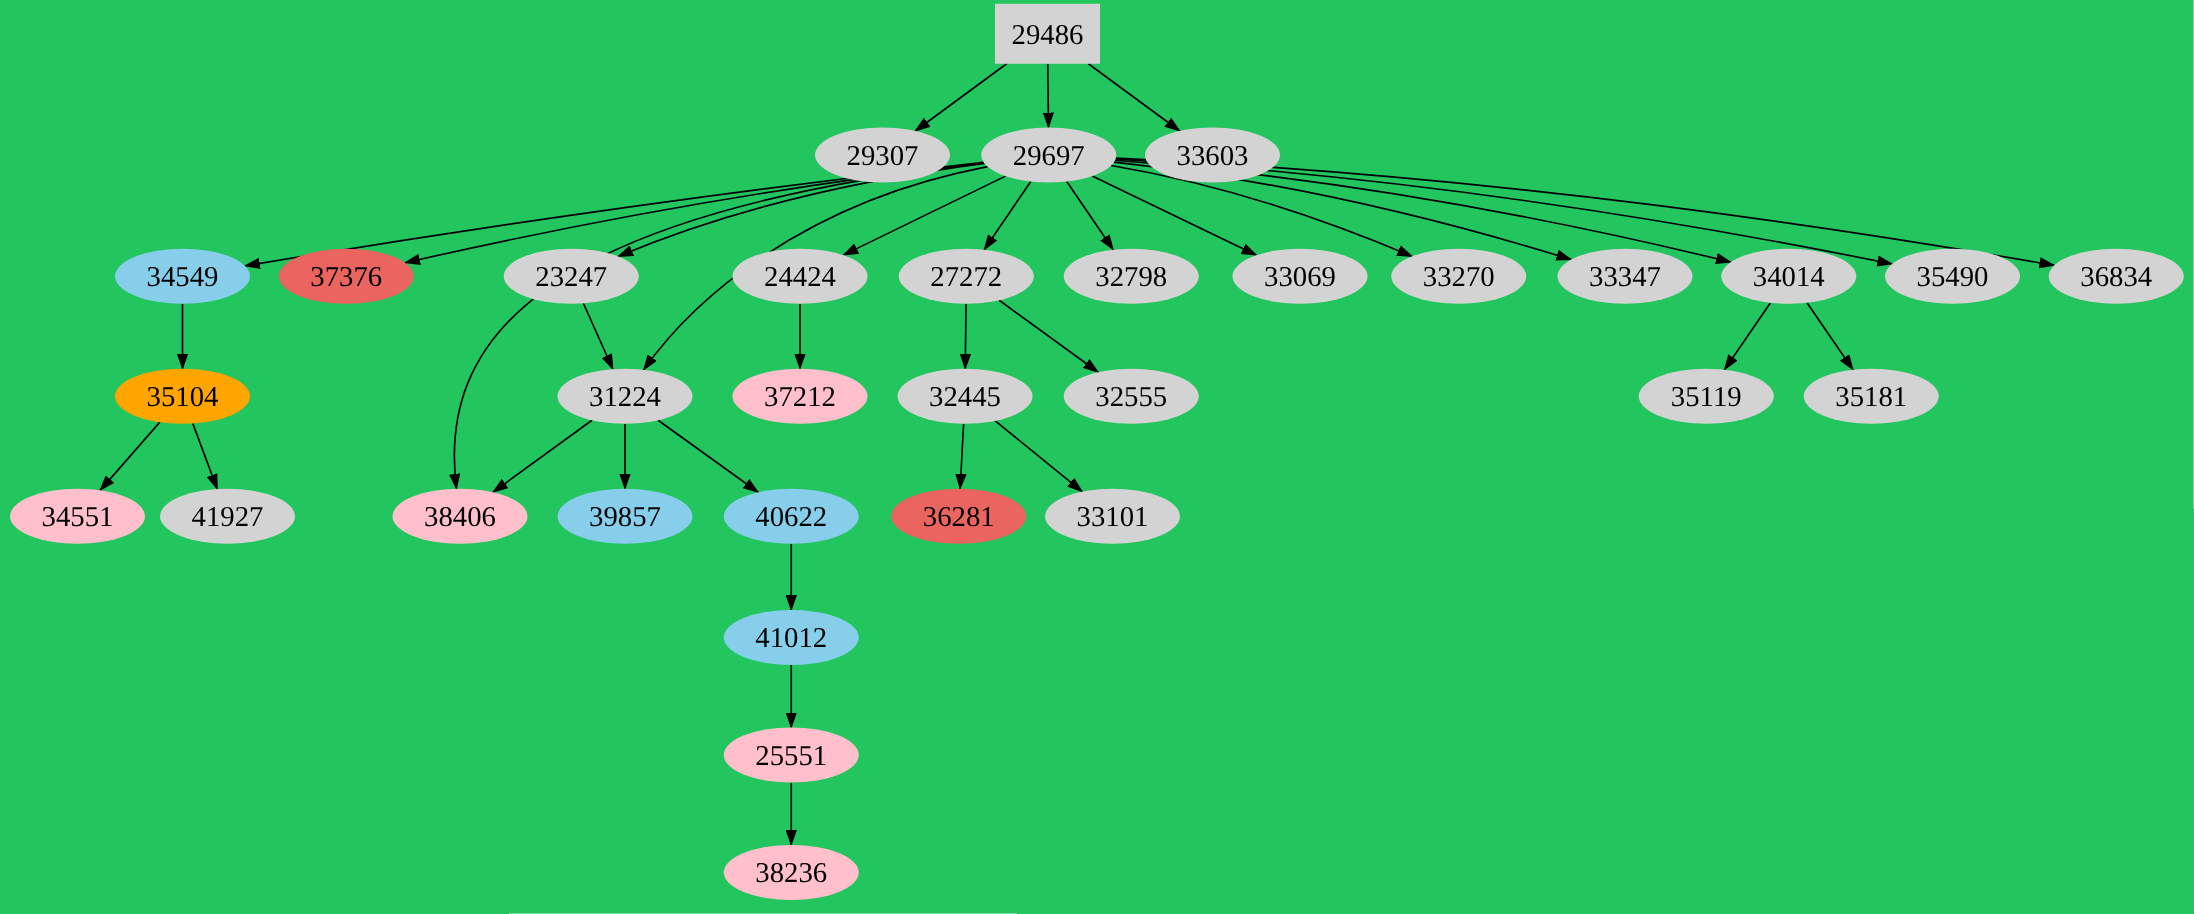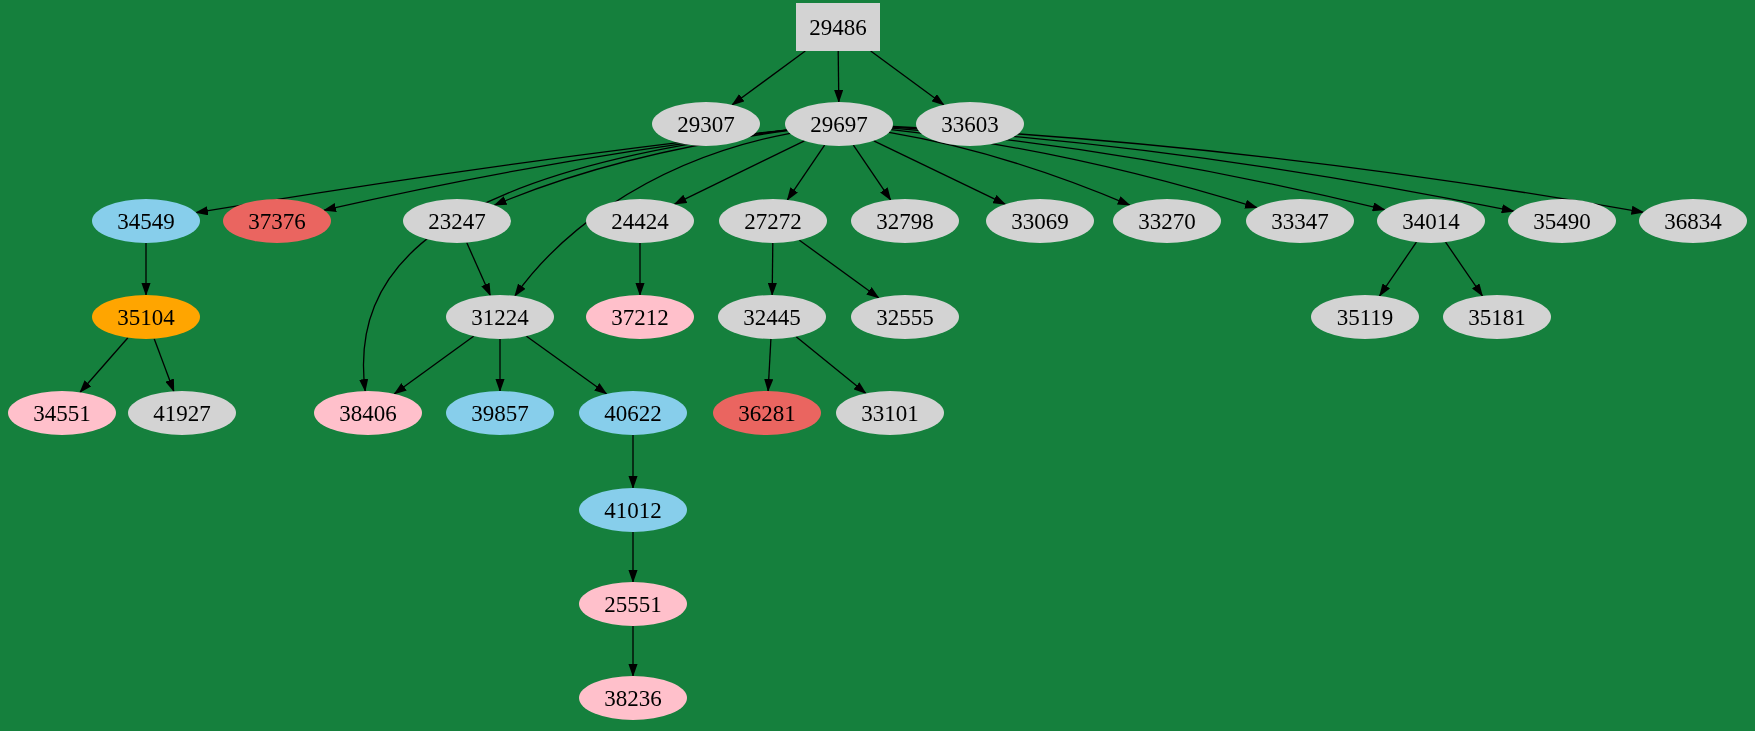--- a/index.html
+++ b/index.html
@@ -1,20 +1,20 @@
 <!DOCTYPE html>
 <html><head>
 <meta charset="utf-8">
 <style>
   html, body { margin: 0; padding: 0; background: #ffffff; }
   .stage {
     position: relative;
     width: 1755px;
     height: 731px;
-    background: #15803d;
+    background: #22c55e;
     overflow: hidden;
   }
   svg { display: block; }
   .edge-path {
     fill: none;
     stroke: #000000;
     stroke-width: 1.3px;
   }
   .node-label {
     font-family: "Liberation Serif", "DejaVu Serif", serif;

